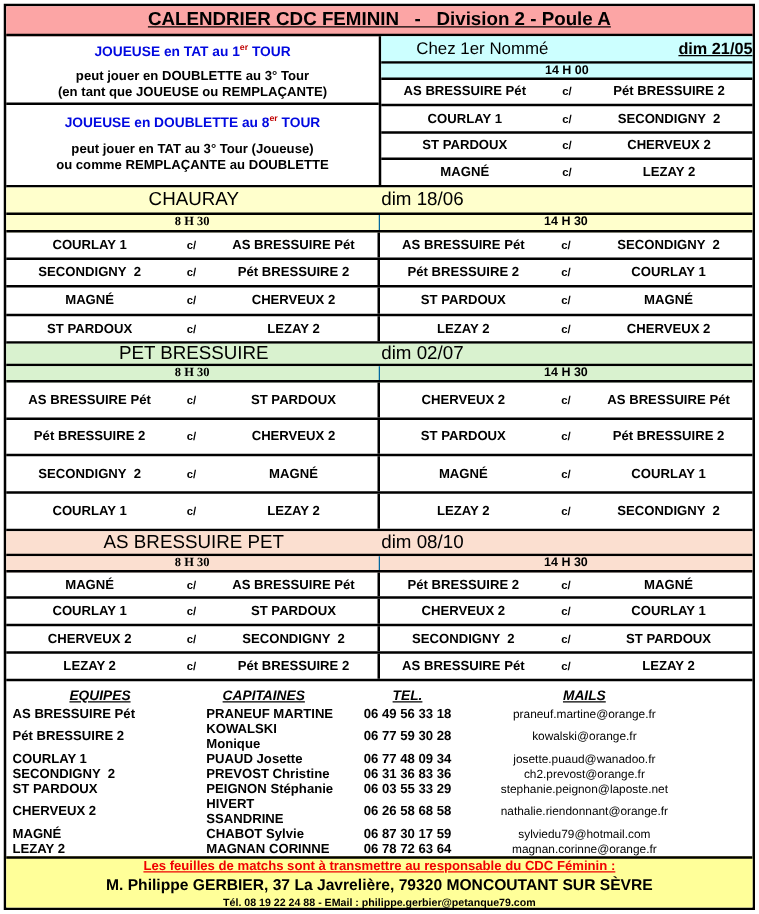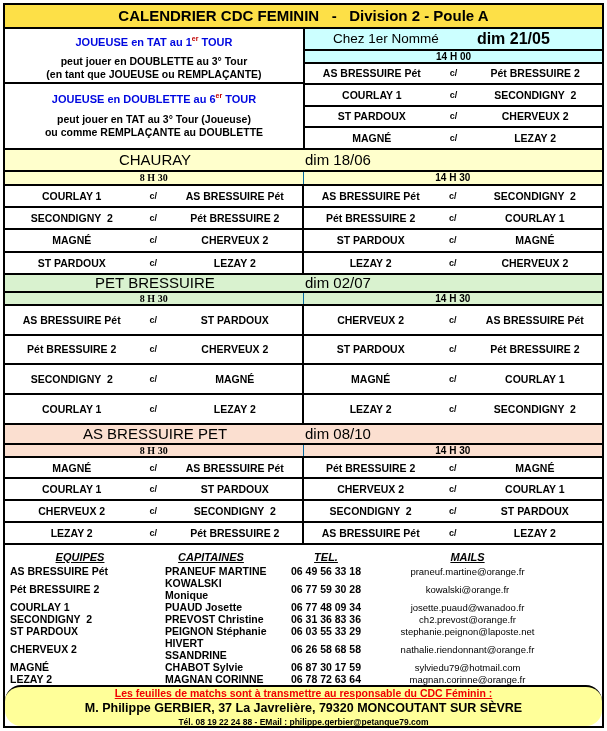--- a/index.html
+++ b/index.html
@@ -22,21 +22,21 @@
   .rule-box { height: 57px; border-bottom: 2px solid #000; text-align: center; padding-top: 6px; }
   .rule-box.second { flex: 1; height: auto; border-bottom: none; display: flex; flex-direction: column; justify-content: space-between; padding: 8px 0 10px; }
   .rule-heading { color: #0008e0; font-weight: bold; font-size: 11px; white-space: pre; }
   .rule-heading sup { color: #c00000; font-size: 7px; font-weight: bold; }
   .rule-line { font-weight: bold; font-size: 10.5px; }
   .rule-box .rule-heading { margin-bottom: 8px; }
   .rule-box .rule-line + .rule-line { margin-top: 1px; }
   .round1-col { flex: 1; display: flex; flex-direction: column; }
   .r1-head { height: 22px; border-bottom: 2px solid #000; display: flex; align-items: center; }
   .r1-venue { flex: 1.15; padding-left: 28px; font-size: 13.5px; }
-  .r1-date { flex: 1; text-align: left; font-weight: bold; font-size: 16px; }
+  .r1-date { flex: 1; text-align: right; font-weight: bold; font-size: 13px; text-decoration: underline; }
   .r1-time { height: 13px; border-bottom: 2px solid #000; text-align: center; font-weight: bold; font-size: 10px; line-height: 11px; }
   .r1-rows { flex: 1; display: flex; flex-direction: column; }
   .r1-row { flex: 1; display: flex; align-items: center; border-bottom: 2px solid #000; }
   .r1-row:last-child { border-bottom: none; }
   .team { font-weight: bold; font-size: 10.5px; white-space: pre; }
   .r1-row .team, .match-row .team { flex: 0 0 45%; text-align: center; }
   .vs { flex: 1; text-align: center; font-size: 9px; font-weight: bold; }
   
   .cal-section { display: flex; flex-direction: column; }
   .cal-section[data-sec="0"] { height: 128px; }
@@ -61,41 +61,41 @@
   .contacts { flex: 1; display: flex; flex-direction: column; padding-top: 3px; }
   .contacts-header, .contact-row { display: grid; grid-template-columns: 150px 112px 118px 165px 1fr; align-items: center; }
   .contacts-header { height: 17px; }
   .ch { font-weight: bold; font-style: italic; text-decoration: underline; font-size: 11px; text-align: center; }
   .contact-row { flex: 1; }
   .c-team { font-weight: bold; font-size: 10.5px; padding-left: 5px; white-space: pre; }
   .c-captain { font-weight: bold; font-size: 10.5px; padding-left: 10px; }
   .c-tel { font-weight: bold; font-size: 10.5px; text-align: center; }
   .c-mail { font-size: 9.5px; text-align: center; }
   
-  .footer { height: 41px; border-top: 2px solid #000; display: flex; flex-direction: column; text-align: center; gap: 2px; border-radius: 16px; }
+  .footer { height: 41px; border-top: 2px solid #000; display: flex; flex-direction: column; text-align: center; gap: 2px; }
   .f-notice { color: #f00000; font-weight: bold; text-decoration: underline; font-size: 10.5px; }
   .f-address { font-weight: bold; font-size: 12.5px; }
   .f-contact { font-weight: bold; font-size: 8.5px; }
 </style>
 </head>
 <body>
 
 <div class="page">
 
-  <div class="title-row" style="background: #fde047;">CALENDRIER CDC FEMININ   -   Division 2 - Poule A</div>
+  <div class="title-row" style="background: #fca5a5; text-decoration: underline;">CALENDRIER CDC FEMININ   -   Division 2 - Poule A</div>
 
   <div class="top-area">
     <div class="rules-col">
       <div class="rule-box">
         <div class="rule-heading"><span>JOUEUSE en TAT au 1</span><sup>er</sup><span> TOUR</span></div>
         <div class="rule-line">peut jouer en DOUBLETTE au 3° Tour</div>
         <div class="rule-line">(en tant que JOUEUSE ou REMPLAÇANTE)</div>
       </div>
       <div class="rule-box second">
-        <div class="rule-heading"><span>JOUEUSE en DOUBLETTE au 6</span><sup>er</sup><span> TOUR</span></div>
+        <div class="rule-heading"><span>JOUEUSE en DOUBLETTE au 8</span><sup>er</sup><span> TOUR</span></div>
         <div class="rule-line">peut jouer en TAT au 3° Tour (Joueuse)</div>
         <div class="rule-line">ou comme REMPLAÇANTE au DOUBLETTE</div>
       </div>
     </div>
     <div class="round1-col">
       <div class="r1-head cyan" style="background: rgb(204, 255, 255);">
         <div class="r1-venue">Chez 1er Nommé</div>
         <div class="r1-date">dim 21/05</div>
       </div>
       <div class="r1-time cyan" style="background: rgb(204, 255, 255);">14 H 00</div>

